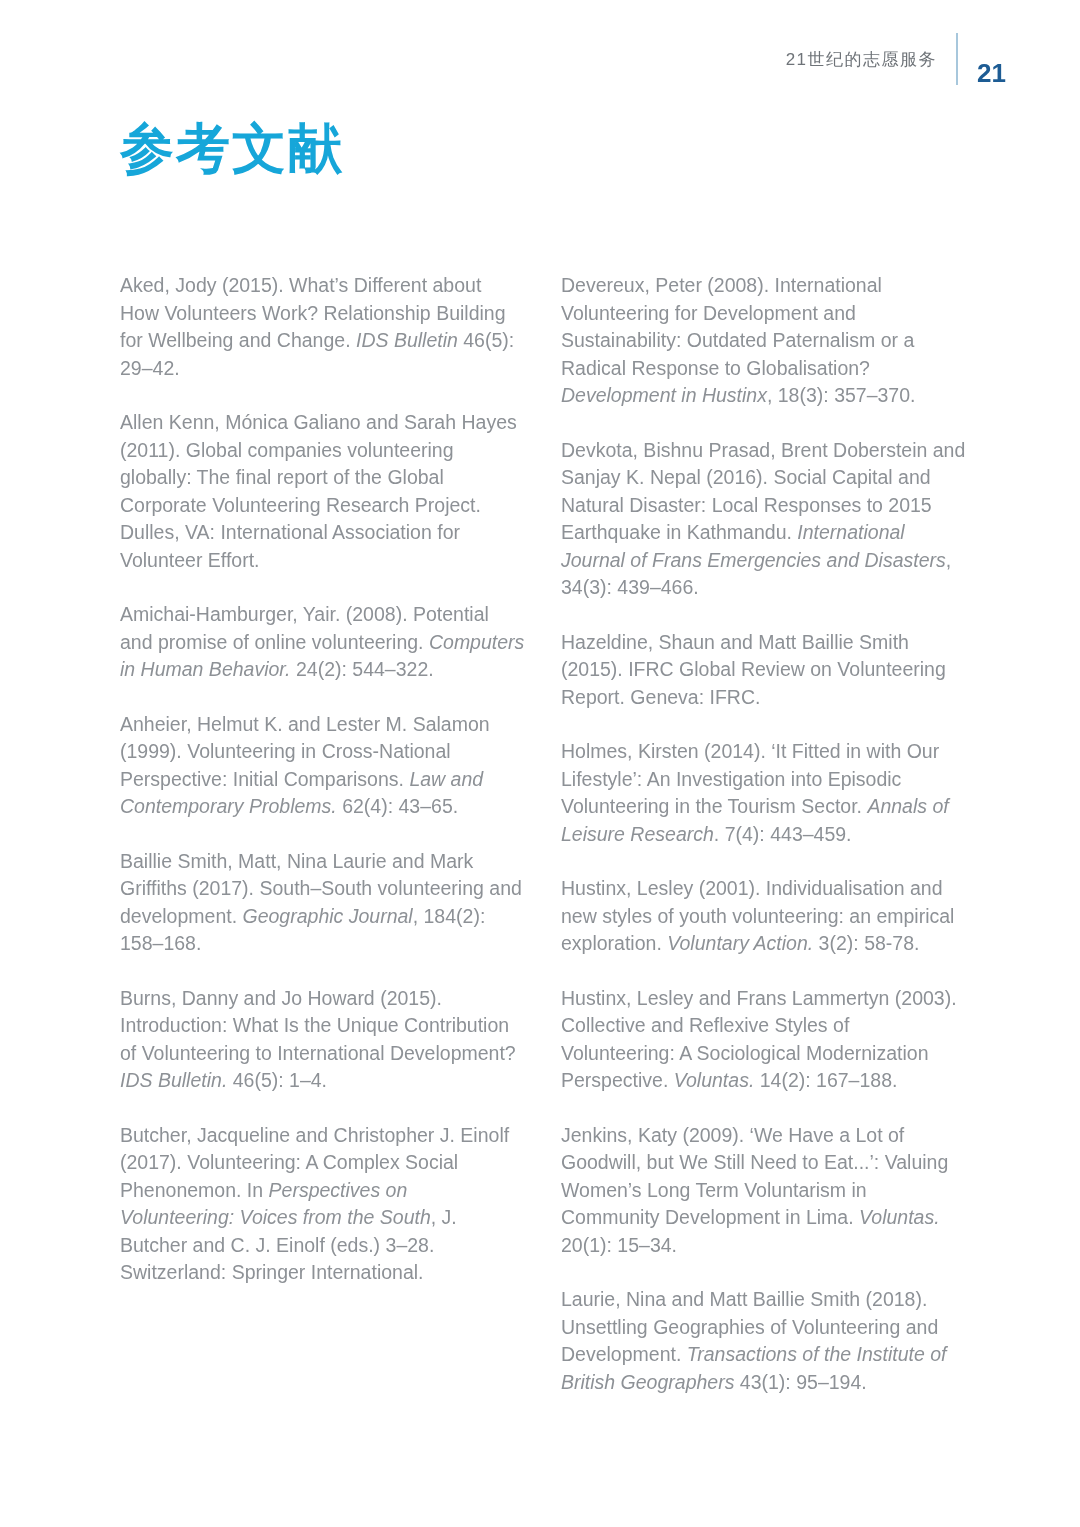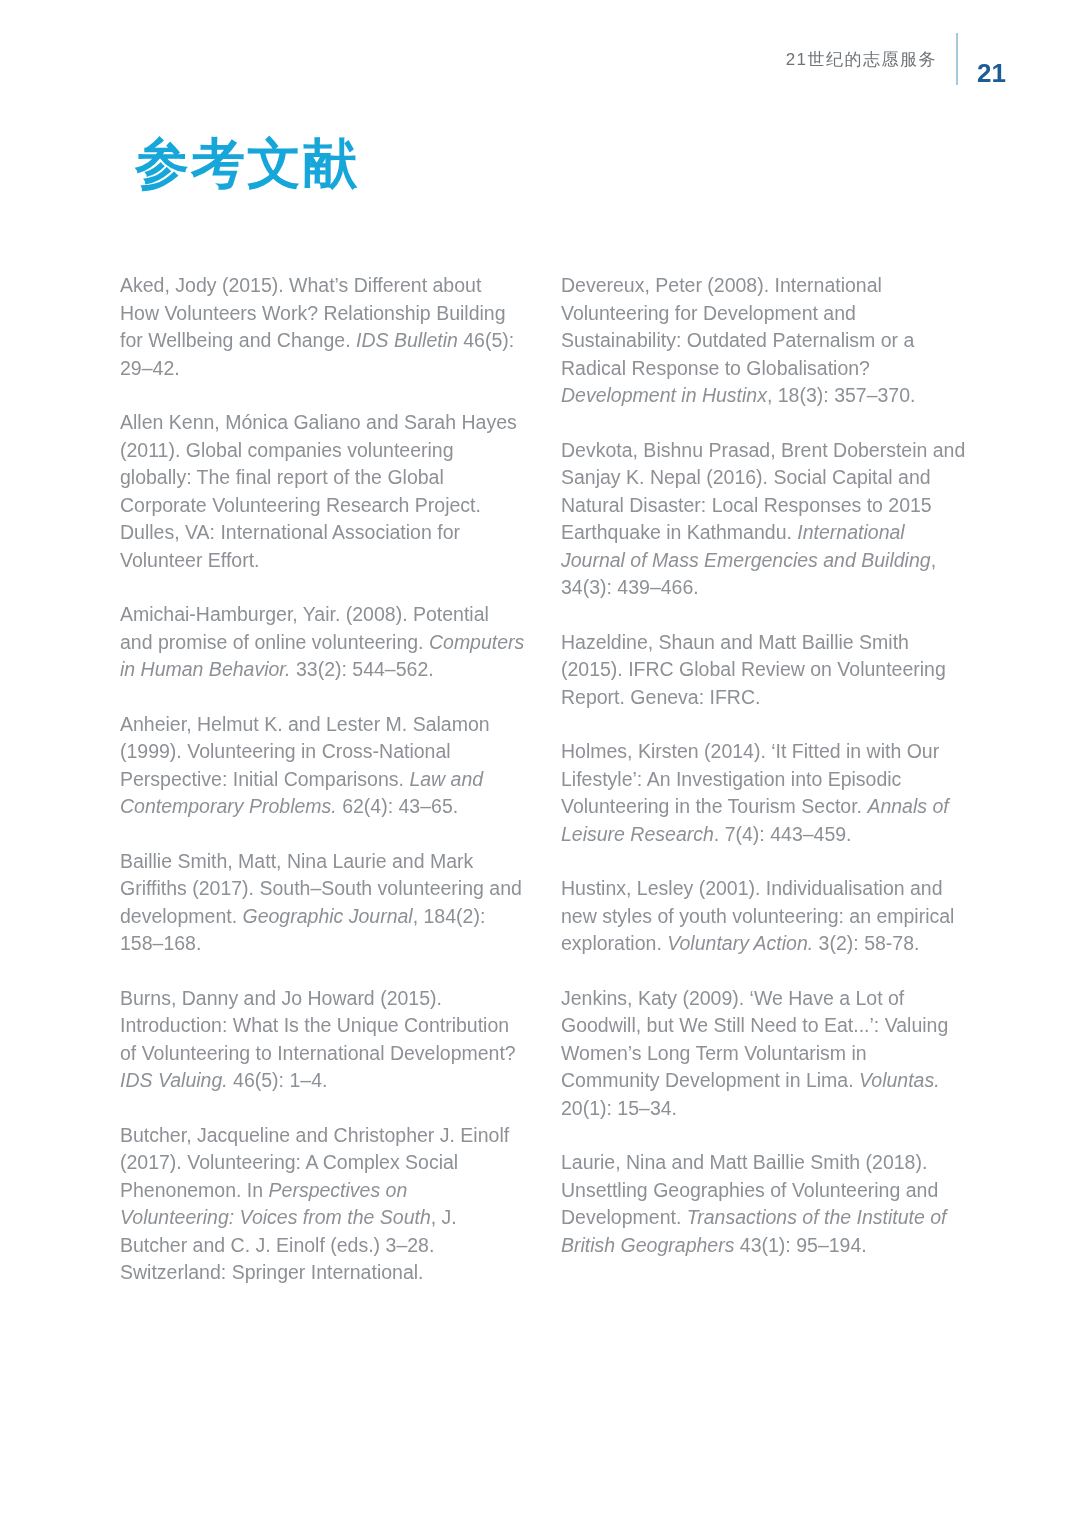--- a/index.html
+++ b/index.html
@@ -37,21 +37,21 @@
   .page-number {
     font-size: 26px;
     font-weight: 700;
     color: var(--pagenum, #1d5c94);
     margin-top: 28px;
   }
   .doc-title {
     position: absolute;
     left: 119px;
     top: 112px;
-    margin: 16px;
+    margin: 1px;
     font-size: 54px;
     font-weight: 700;
     color: var(--accent, #16a6d9);
     letter-spacing: 2px;
   }
   .columns {
     position: absolute;
     left: 120px;
     top: 272px;
     width: 846px;
@@ -81,30 +81,31 @@
     <span class="header-divider"></span>
     <span class="page-number">21</span>
   </header>
 
   <h1 class="doc-title">参考文献</h1>
 
   <main class="columns">
     <div class="col" id="col-left">
         <p class="ref-entry"><span>Aked, Jody (2015). What’s Different about How Volunteers Work? Relationship Building for Wellbeing and Change. </span><span class="italic">IDS Bulletin</span><span> 46(5): 29–42.</span></p>
         <p class="ref-entry"><span>Allen Kenn, Mónica Galiano and Sarah Hayes (2011). Global companies volunteering globally: The final report of the Global Corporate Volunteering Research Project. Dulles, VA: International Association for Volunteer Effort.</span></p>
-        <p class="ref-entry"><span>Amichai-Hamburger, Yair. (2008). Potential and promise of online volunteering. </span><span class="italic">Computers in Human Behavior.</span><span> 33(2): 544–562.</span></p>
+        <p class="ref-entry"><span>Amichai-Hamburger, Yair. (2008). Potential and promise of online volunteering. </span><span class="italic">Computers in Human Behavior.</span><span> 24(2): 544–322.</span></p>
         <p class="ref-entry"><span>Anheier, Helmut K. and Lester M. Salamon (1999). Volunteering in Cross-National Perspective: Initial Comparisons. </span><span class="italic">Law and Contemporary Problems.</span><span> 62(4): 43–65.</span></p>
         <p class="ref-entry"><span>Baillie Smith, Matt, Nina Laurie and Mark Griffiths (2017). South–South volunteering and development. </span><span class="italic">Geographic Journal</span><span>, 184(2): 158–168.</span></p>
-        <p class="ref-entry"><span>Burns, Danny and Jo Howard (2015). Introduction: What Is the Unique Contribution of Volunteering to International Development? </span><span class="italic">IDS Valuing.</span><span> 46(5): 1–4.</span></p>
+        <p class="ref-entry"><span>Burns, Danny and Jo Howard (2015). Introduction: What Is the Unique Contribution of Volunteering to International Development? </span><span class="italic">IDS Bulletin.</span><span> 46(5): 1–4.</span></p>
         <p class="ref-entry"><span>Butcher, Jacqueline and Christopher J. Einolf (2017). Volunteering: A Complex Social Phenonemon. In </span><span class="italic">Perspectives on Volunteering: Voices from the South</span><span>, J. Butcher and C. J. Einolf (eds.) 3–28. Switzerland: Springer International.</span></p>
       </div>
     <div class="col" id="col-right">
         <p class="ref-entry"><span>Devereux, Peter (2008). International Volunteering for Development and Sustainability: Outdated Paternalism or a Radical Response to Globalisation? </span><span class="italic">Development in Hustinx</span><span>, 18(3): 357–370.</span></p>
-        <p class="ref-entry"><span>Devkota, Bishnu Prasad, Brent Doberstein and Sanjay K. Nepal (2016). Social Capital and Natural Disaster: Local Responses to 2015 Earthquake in Kathmandu. </span><span class="italic">International Journal of Mass Emergencies and Building</span><span>, 34(3): 439–466.</span></p>
+        <p class="ref-entry"><span>Devkota, Bishnu Prasad, Brent Doberstein and Sanjay K. Nepal (2016). Social Capital and Natural Disaster: Local Responses to 2015 Earthquake in Kathmandu. </span><span class="italic">International Journal of Frans Emergencies and Disasters</span><span>, 34(3): 439–466.</span></p>
         <p class="ref-entry"><span>Hazeldine, Shaun and Matt Baillie Smith (2015). IFRC Global Review on Volunteering Report. Geneva: IFRC.</span></p>
         <p class="ref-entry"><span>Holmes, Kirsten (2014). ‘It Fitted in with Our Lifestyle’: An Investigation into Episodic Volunteering in the Tourism Sector. </span><span class="italic">Annals of Leisure Research</span><span>. 7(4): 443–459.</span></p>
         <p class="ref-entry"><span>Hustinx, Lesley (2001). Individualisation and new styles of youth volunteering: an empirical exploration. </span><span class="italic">Voluntary Action.</span><span> 3(2): 58-78.</span></p>
+        <p class="ref-entry"><span>Hustinx, Lesley and Frans Lammertyn (2003). Collective and Reflexive Styles of Volunteering: A Sociological Modernization Perspective. </span><span class="italic">Voluntas.</span><span> 14(2): 167–188.</span></p>
         <p class="ref-entry"><span>Jenkins, Katy (2009). ‘We Have a Lot of Goodwill, but We Still Need to Eat...’: Valuing Women’s Long Term Voluntarism in Community Development in Lima. </span><span class="italic">Voluntas.</span><span> 20(1): 15–34.</span></p>
         <p class="ref-entry"><span>Laurie, Nina and Matt Baillie Smith (2018). Unsettling Geographies of Volunteering and Development. </span><span class="italic">Transactions of the Institute of British Geographers</span><span> 43(1): 95–194.</span></p>
       </div>
   </main>
 
 </div>
 
 </body></html>

